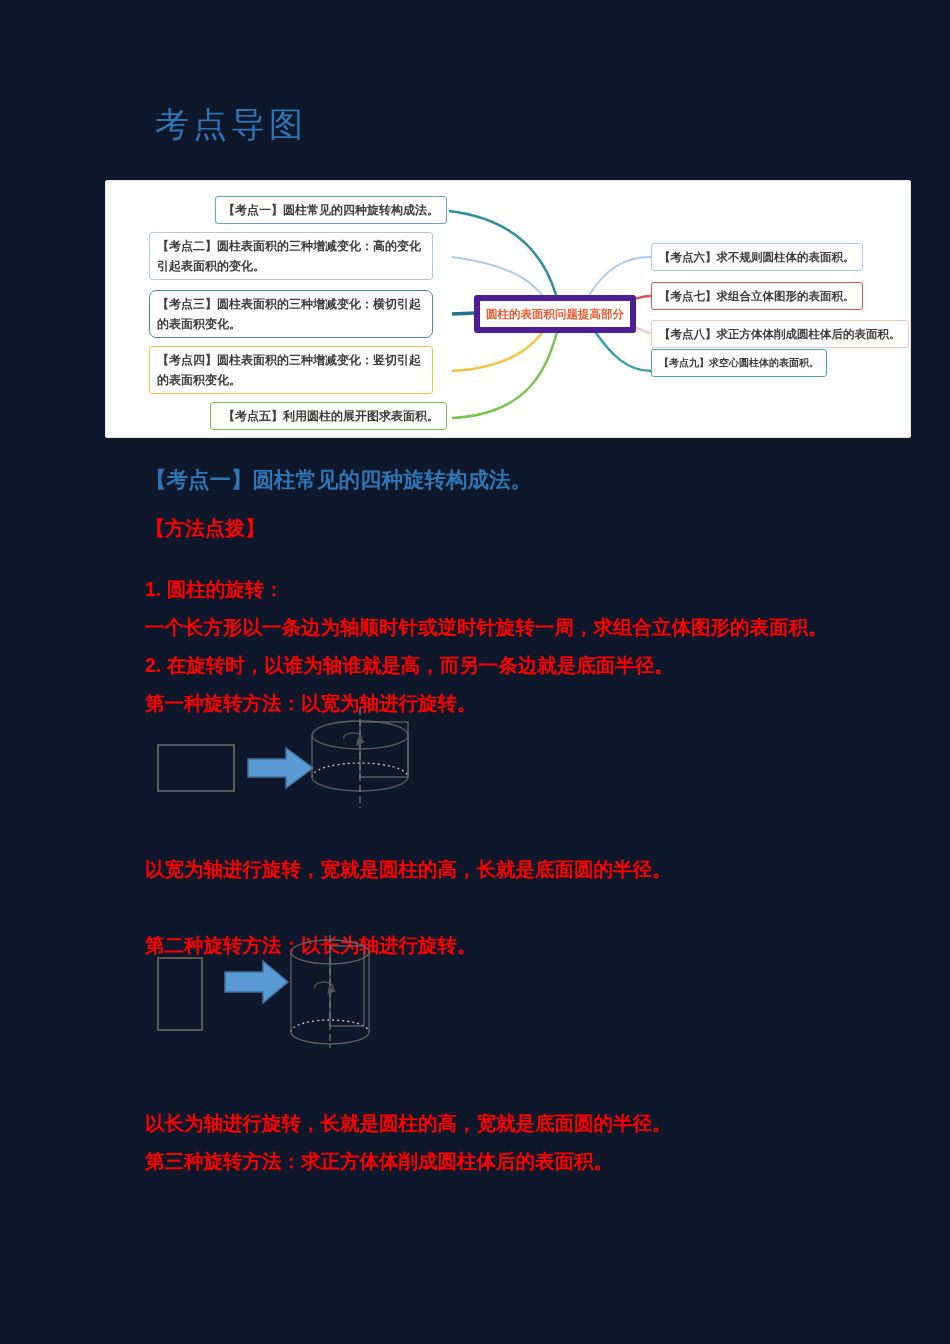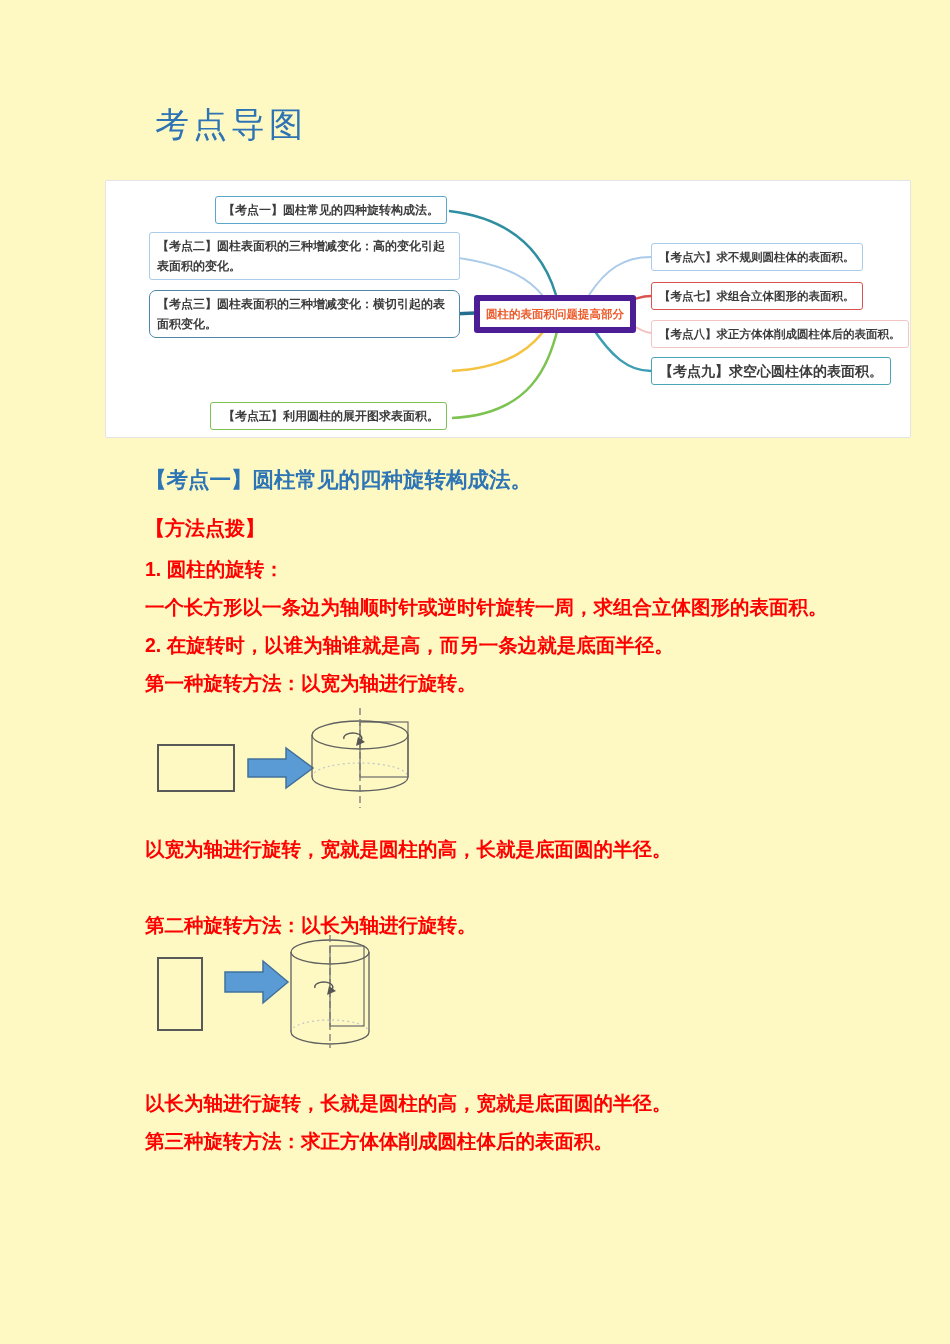--- a/index.html
+++ b/index.html
@@ -1,47 +1,47 @@
 <!DOCTYPE html>
 <html><head>
 <meta charset="utf-8">
 <style>
   * { margin:0; padding:0; box-sizing:border-box; }
   html,body { width:950px; height:1344px; background:#ffffff; overflow:hidden;
               font-family:"Liberation Sans","DejaVu Sans",sans-serif; }
-  .page { position:relative; width:950px; height:1344px; background:#fef9c3; }
+  .page { position:relative; width:950px; height:1344px; background:#0f172a; }
 
   
   .doc-title { position:absolute; left:155px; top:102px; font-family:"DejaVu Serif","Liberation Serif",serif;
                font-size:34px; color:#2E74B5; letter-spacing:4px; font-weight:400; }
 
   
   .mindmap { position:absolute; left:105px; top:180px; width:806px; height:258px;
              border:1px solid #e4e4e4; background:#fff; border-radius:2px; }
   .mindmap svg.connectors { position:absolute; left:0; top:0; width:806px; height:258px; }
   .node { position:absolute; background:#fff; border:1.6px solid #999; border-radius:3px;
           font-size:12px; font-weight:700; color:#3c3c3c; line-height:20px; padding:3px 7px; }
-  .node.multi { width:311px; }
+  .node.multi { width:284px; }
   .node.single { white-space:nowrap; }
   .k1 { right:463px; top:15px;  border-color:#5AA7CB; }
   .k2 { left:43px;  top:51px;  border-color:#AACBE9; }
   .k3 { left:43px;  top:109px; border-color:#4E87A9;border-radius:7px; }
   .k4 { left:43px;  top:165px; border-color:#F5C342; }
   .k5 { right:463px; top:221px; border-color:#7CC351;padding-left:12px; }
   .k6 { left:545px; top:62px;  border-color:#AACBE9; font-size:11.5px; }
   .k7 { left:545px; top:101px; border-color:#D9534F; font-size:11.5px; }
   .k8 { left:545px; top:139px; border-color:#F4C3C3; font-size:11.5px; }
-  .k9 { left:545px; top:176px; border-color:#4AA5B5; font-size:14px; }
+  .k9 { left:545px; top:168px; border-color:#4AA5B5; font-size:10px; }
   .center-node { left:368px; top:114px; border:6px solid #4c1d95; color:#ED5A2B;
                  font-size:11.5px; white-space:nowrap; padding:5px 6px; line-height:16px; }
 
   
   .h-blue  { position:absolute; left:145px; top:465px; font-size:21.5px; font-weight:700; color:#2E75B6; }
   .h-red   { position:absolute; left:145px; top:515px; font-size:20px;  font-weight:700; color:#FF0000; }
-  .redline { position:absolute; left:145px; font-size:19.5px; font-weight:700; color:#FF0000; white-space:nowrap; }
+  .redline { position:absolute; left:145px; font-size:19.5px; font-weight:700; color:#FF0000; white-space:nowrap;margin-top:20px; }
   .l1 { top:556px; } .l2 { top:594px; } .l3 { top:632px; } .l4 { top:670px; }
   .l5 { top:836px; } .l6 { top:912px; } .l7 { top:1090px; } .l8 { top:1128px; }
 
   .diagram { position:absolute; left:145px; }
   .d1 { top:702px; } .d2 { top:930px; }
 </style>
 </head>
 <body>
 
 <div class="page">
@@ -56,20 +56,21 @@
       <path d="M 346 190 C 410 186, 428 162, 441 146" fill="none" stroke="#F5C342" stroke-width="2.5"></path>
       <path d="M 346 237 C 425 233, 442 185, 452 147" fill="none" stroke="#7CC351" stroke-width="2.5"></path>
       <path d="M 483 114 C 500 88, 518 76, 545 76" fill="none" stroke="#AACBE9" stroke-width="2"></path>
       <path d="M 514 124 C 526 119, 534 115, 545 115" fill="none" stroke="#D9534F" stroke-width="2.5"></path>
       <path d="M 514 137 C 526 143, 534 151, 545 152" fill="none" stroke="#F4C3C3" stroke-width="2"></path>
       <path d="M 486 146 C 505 175, 522 190, 545 190" fill="none" stroke="#3D9DB3" stroke-width="2.5"></path>
     </svg>
     <div class="node single k1">【考点一】圆柱常见的四种旋转构成法。</div>
     <div class="node multi  k2">【考点二】圆柱表面积的三种增减变化：高的变化引起表面积的变化。</div>
     <div class="node multi  k3">【考点三】圆柱表面积的三种增减变化：横切引起的表面积变化。</div>
+    <div class="node multi  k4">【考点四】圆柱表面积的三种增减变化：竖切引起的表面积变化。</div>
     <div class="node single k5">【考点五】利用圆柱的展开图求表面积。</div>
     <div class="node center-node">圆柱的表面积问题提高部分</div>
     <div class="node single k6">【考点六】求不规则圆柱体的表面积。</div>
     <div class="node single k7">【考点七】求组合立体图形的表面积。</div>
     <div class="node single k8">【考点八】求正方体体削成圆柱体后的表面积。</div>
     <div class="node single k9">【考点九】求空心圆柱体的表面积。</div>
   </div>
 
   <div class="h-blue">【考点一】圆柱常见的四种旋转构成法。</div>
   <div class="h-red">【方法点拨】</div>

